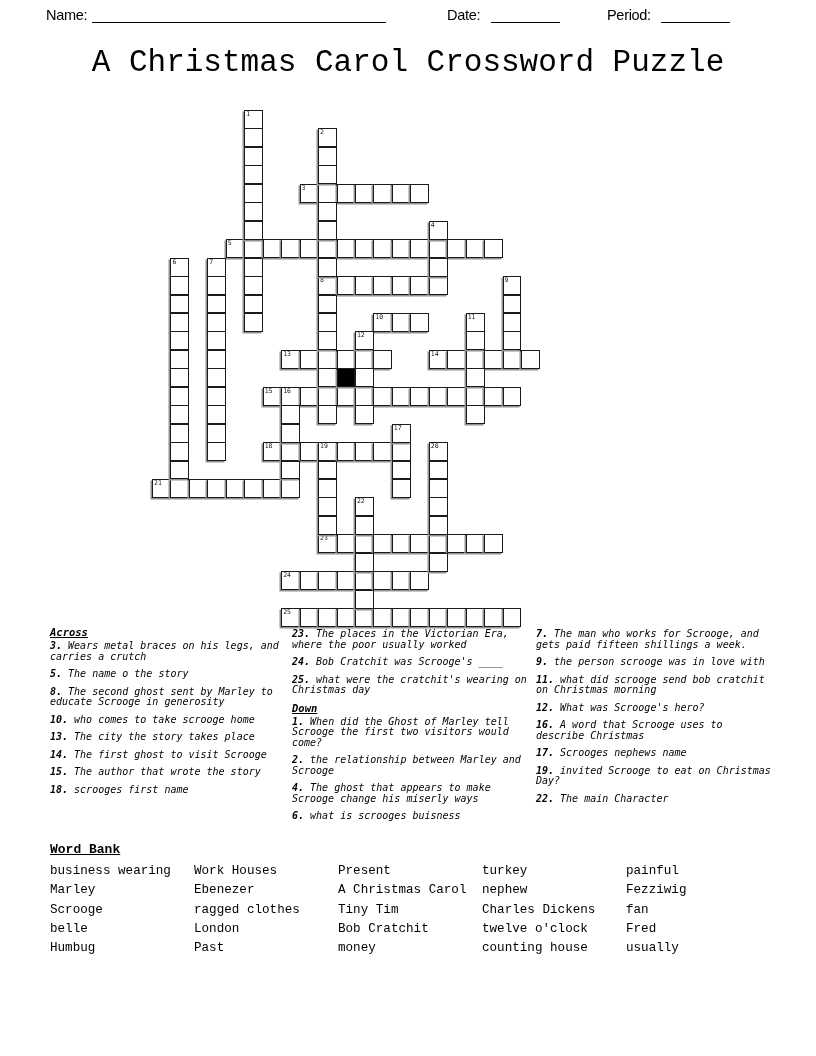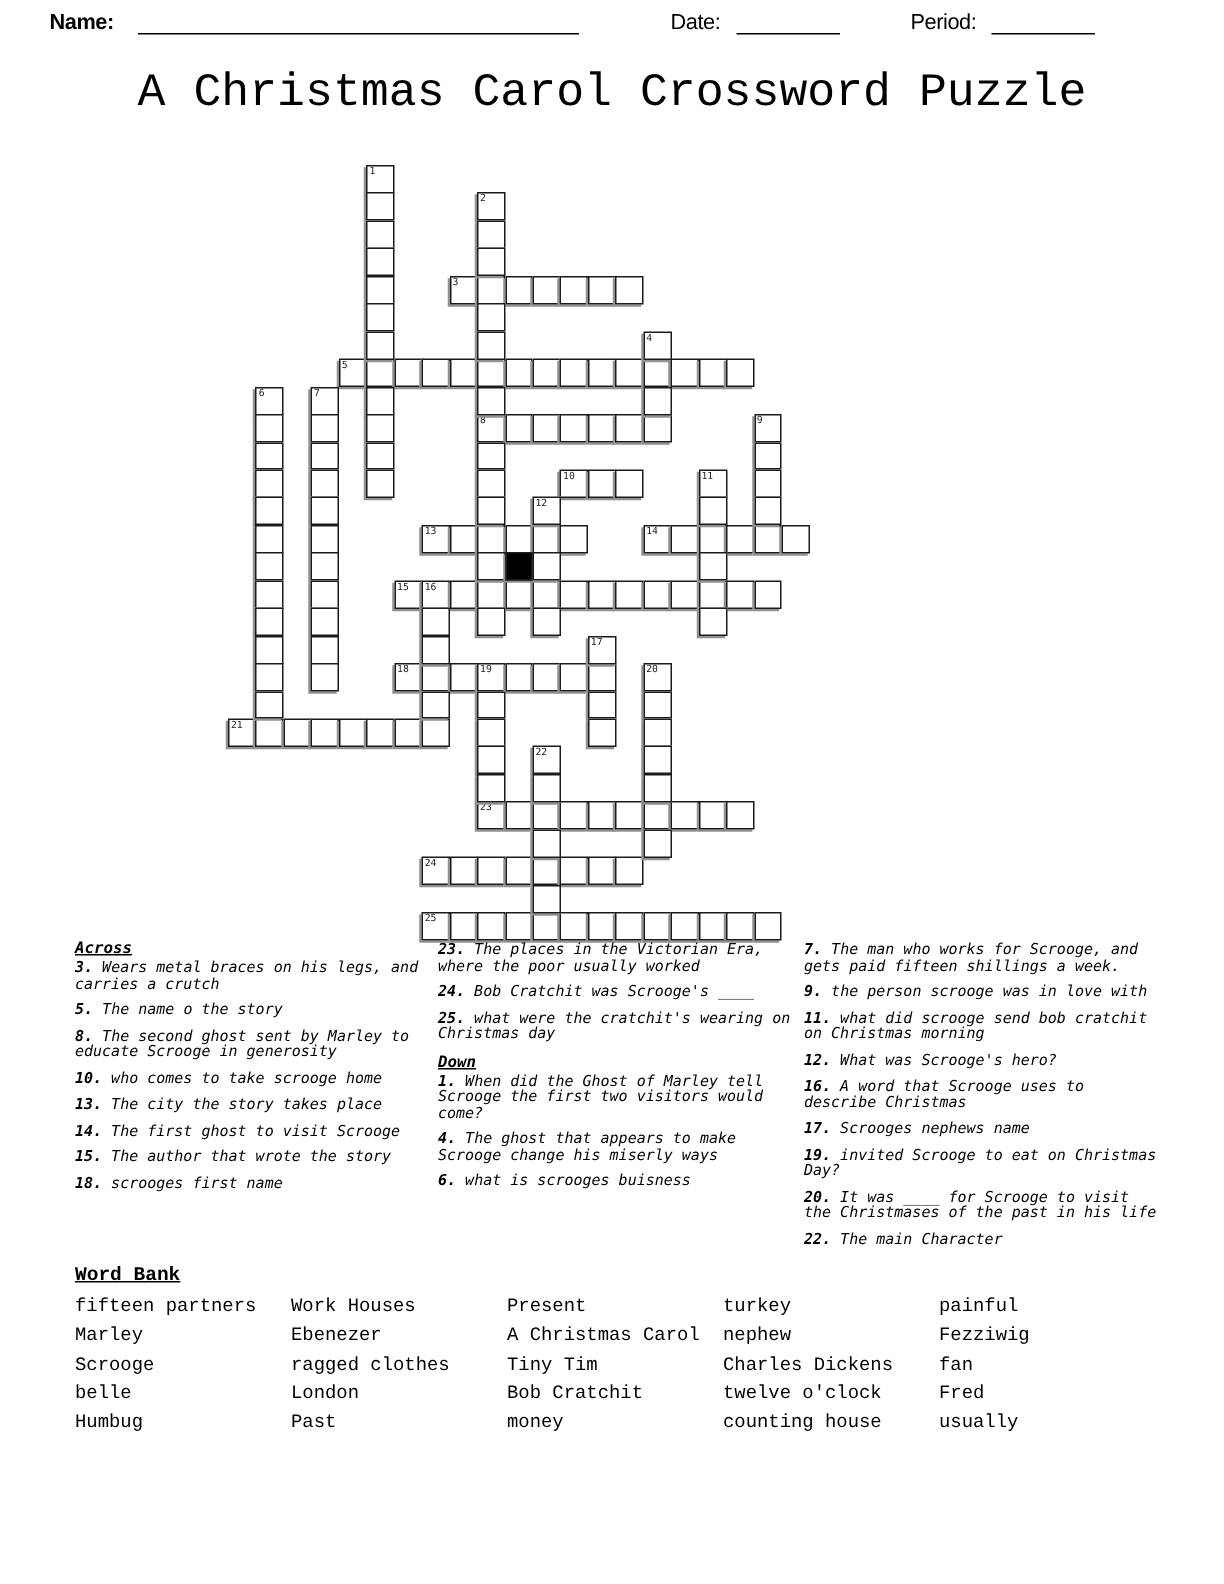--- a/index.html
+++ b/index.html
@@ -37,21 +37,21 @@
   #wb-grid{display:grid;grid-template-columns:144px 144px 144px 144px 140px;
            font-family:"Liberation Mono",monospace;font-size:12.6px;line-height:19.3px;}
   .wb-item{white-space:nowrap;}
 </style>
 </head>
 <body>
 
 <div>
 
   <div>
-    <span class="abs toplabel" style="left:33px;font-weight:bold;">Name:</span>
+    <span class="abs toplabel" style="left:46px;">Name:</span>
     <div class="abs fill-line" style="left:92px;width:294px;"></div>
     <span class="abs toplabel" style="left:447px;">Date:</span>
     <div class="abs fill-line" style="left:491px;width:69px;"></div>
     <span class="abs toplabel" style="left:607px;">Period:</span>
     <div class="abs fill-line" style="left:661px;width:69px;"></div>
   </div>
 
   <div id="title" class="abs">A Christmas Carol Crossword Puzzle</div>
 
   <div id="grid" class="abs">
@@ -302,40 +302,40 @@
         <div class="clue"><b>14.</b> The first ghost to visit Scrooge</div>
         <div class="clue"><b>15.</b> The author that wrote the story</div>
         <div class="clue"><b>18.</b> scrooges first name</div>
       </div>
     <div class="ccol" id="ccol2">
         <div class="clue"><b>23.</b> The places in the Victorian Era, where the poor usually worked</div>
         <div class="clue"><b>24.</b> Bob Cratchit was Scrooge's ____</div>
         <div class="clue"><b>25.</b> what were the cratchit's wearing on Christmas day</div>
         <div class="clue-head">Down</div>
         <div class="clue"><b>1.</b> When did the Ghost of Marley tell Scrooge the first two visitors would come?</div>
+        <div class="clue"><b>2.</b> the relationship between Marley and Scrooge</div>
         <div class="clue"><b>4.</b> The ghost that appears to make Scrooge change his miserly ways</div>
         <div class="clue"><b>6.</b> what is scrooges buisness</div>
       </div>
     <div class="ccol" id="ccol3">
         <div class="clue"><b>7.</b> The man who works for Scrooge, and gets paid fifteen shillings a week.</div>
         <div class="clue"><b>9.</b> the person scrooge was in love with</div>
         <div class="clue"><b>11.</b> what did scrooge send bob cratchit on Christmas morning</div>
         <div class="clue"><b>12.</b> What was Scrooge's hero?</div>
         <div class="clue"><b>16.</b> A word that Scrooge uses to describe Christmas</div>
         <div class="clue"><b>17.</b> Scrooges nephews name</div>
         <div class="clue"><b>19.</b> invited Scrooge to eat on Christmas Day?</div>
-        <div class="clue"><b>20.</b> It was ____ for Scrooge to visit the Christmases of the past in his life</div>
         <div class="clue"><b>22.</b> The main Character</div>
       </div>
   </div>
 
   <div id="wordbank" class="abs">
     <div id="wb-title">Word Bank</div>
     <div id="wb-grid">
-        <div class="wb-item">fifteen partners</div>
+        <div class="wb-item">business wearing</div>
         <div class="wb-item">Work Houses</div>
         <div class="wb-item">Present</div>
         <div class="wb-item">turkey</div>
         <div class="wb-item">painful</div>
         <div class="wb-item">Marley</div>
         <div class="wb-item">Ebenezer</div>
         <div class="wb-item">A Christmas Carol</div>
         <div class="wb-item">nephew</div>
         <div class="wb-item">Fezziwig</div>
         <div class="wb-item">Scrooge</div>

